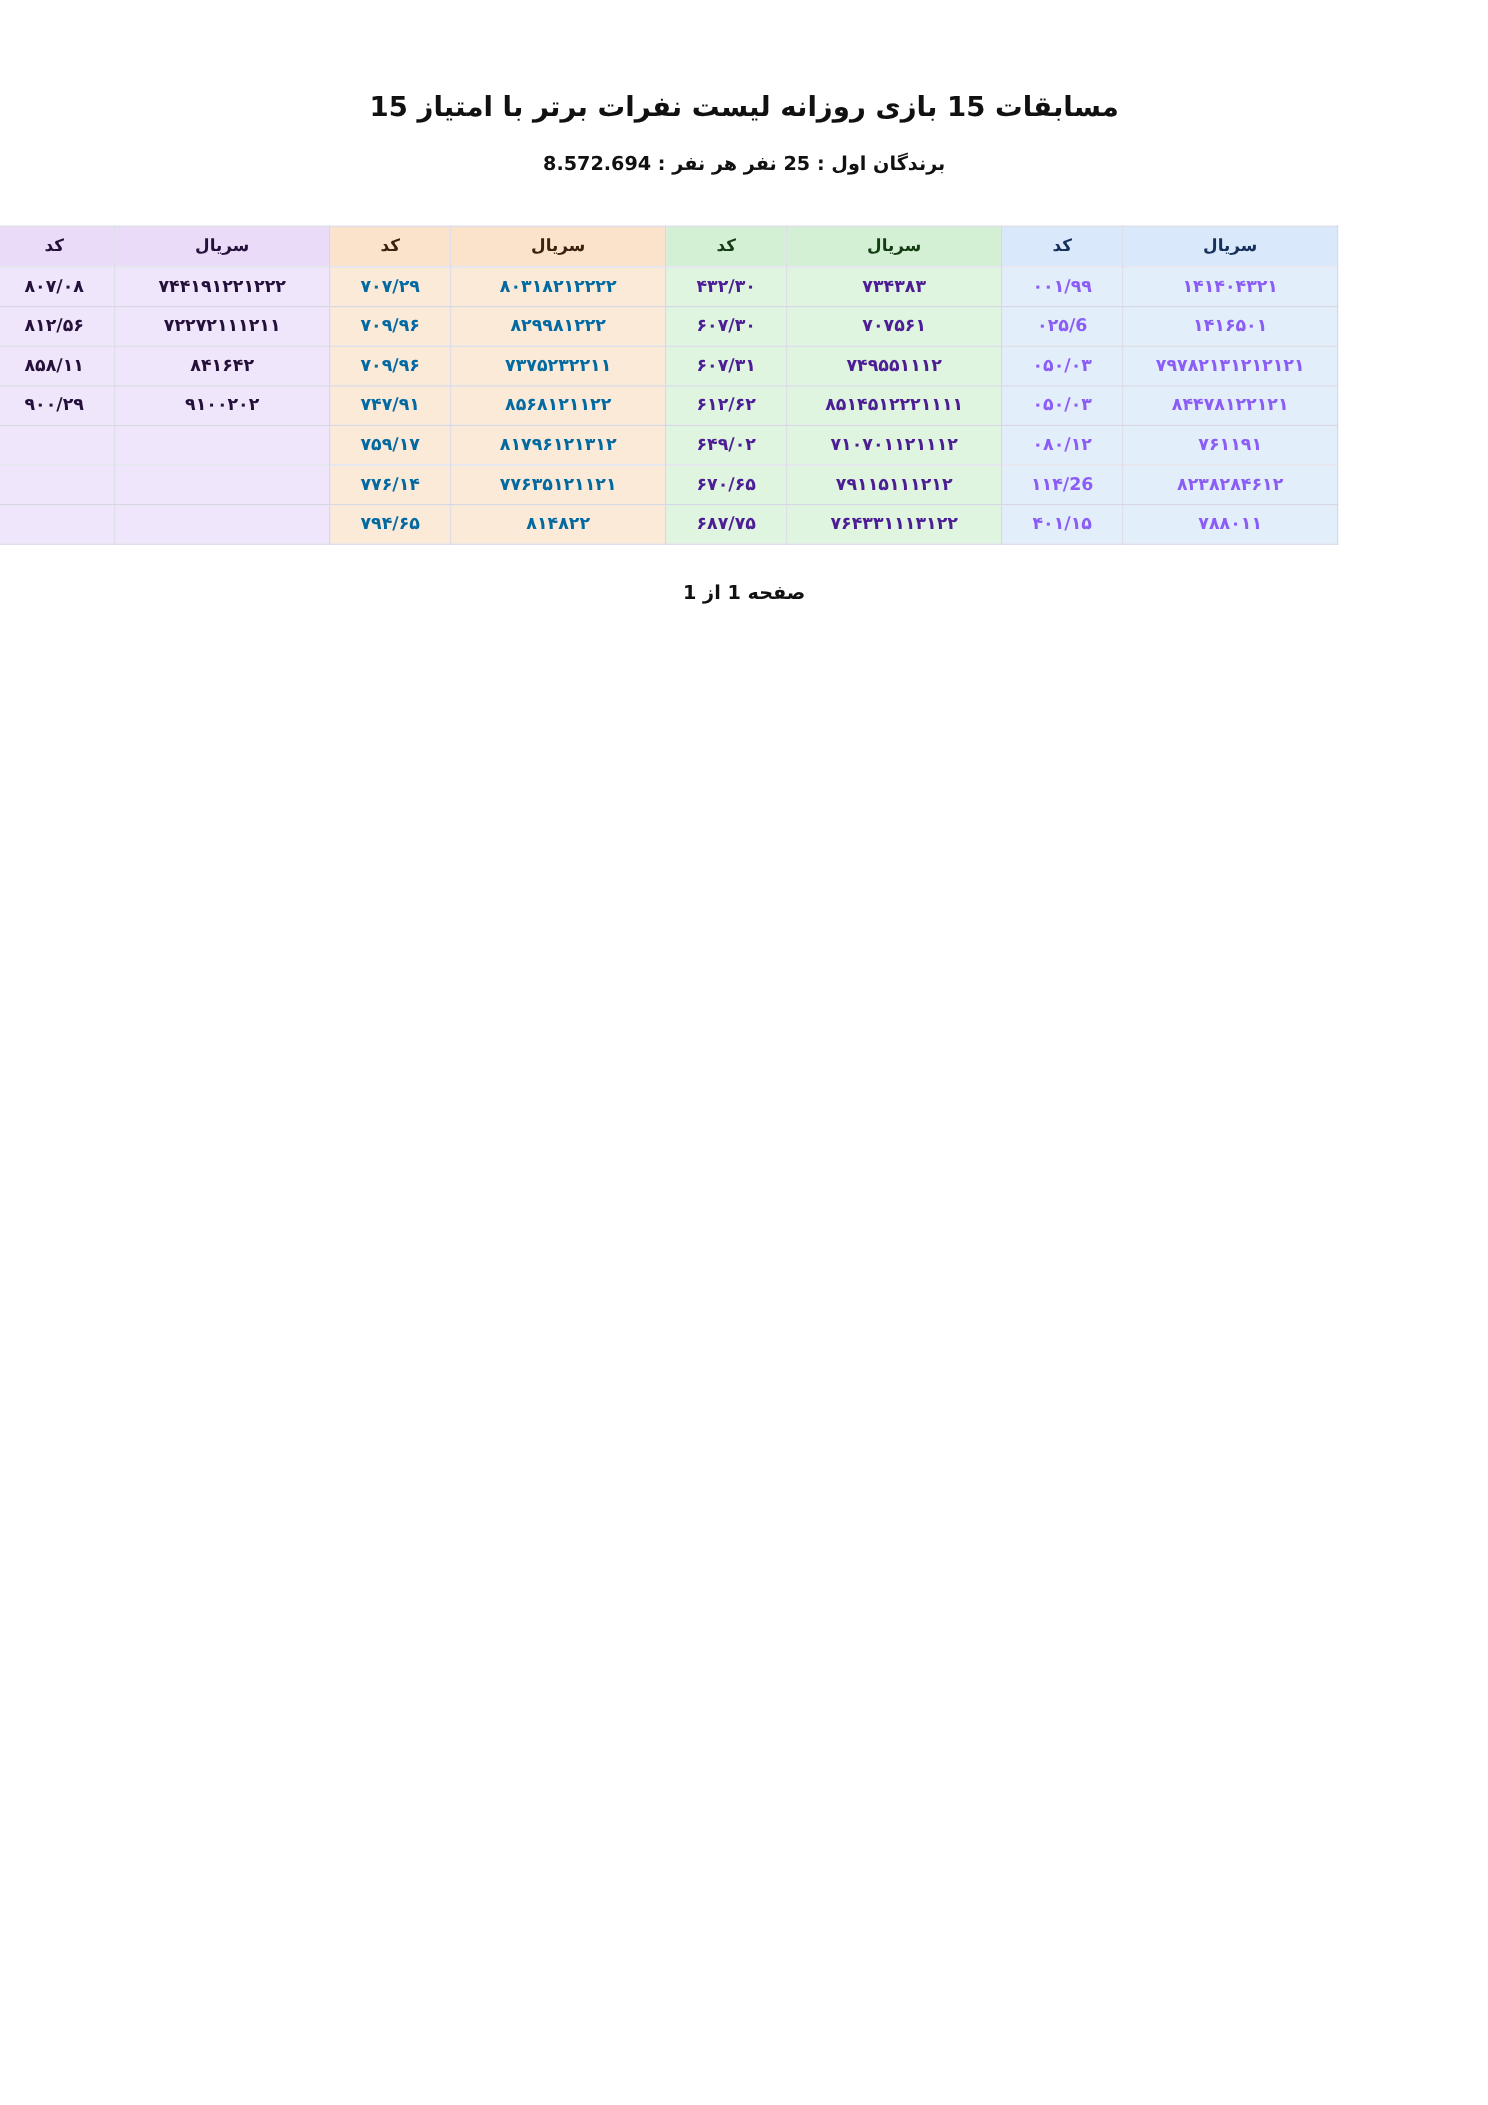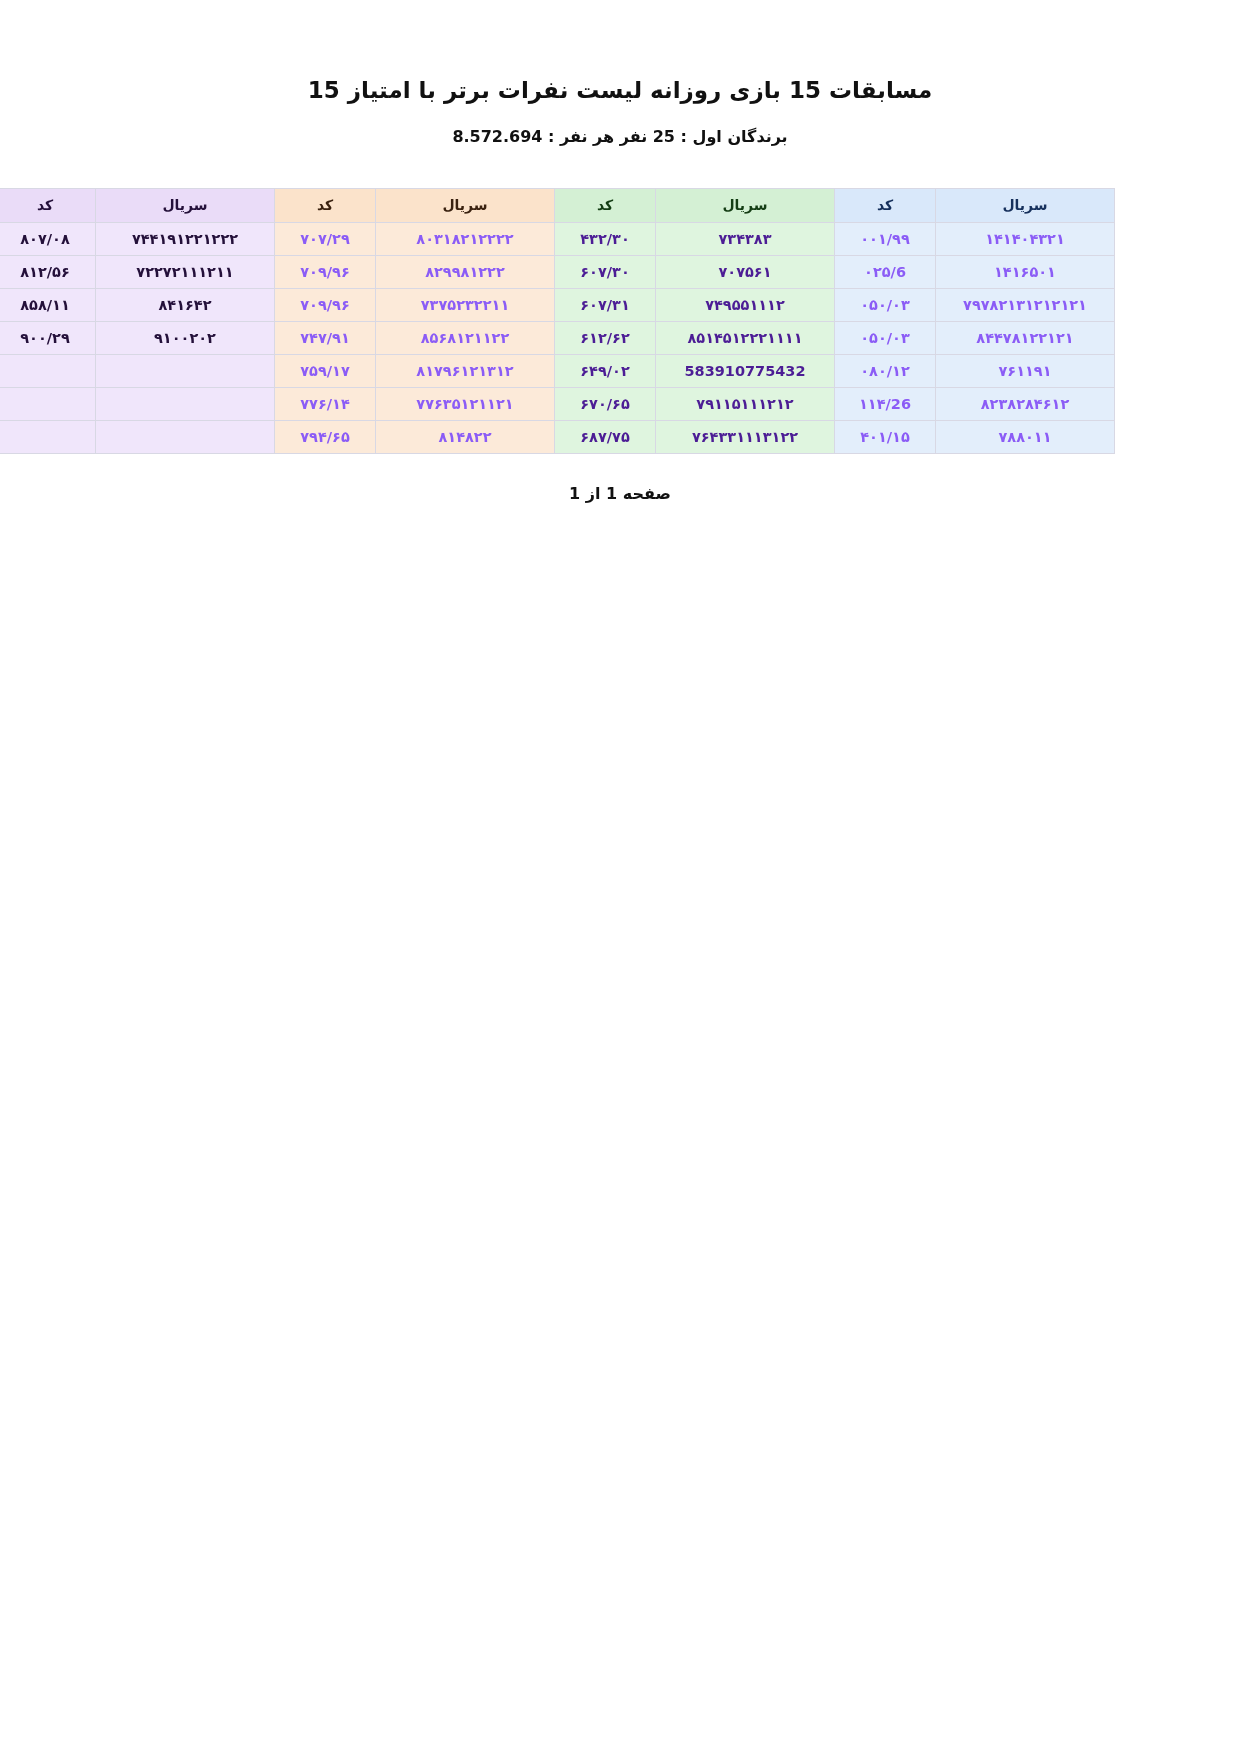--- a/index.html
+++ b/index.html
@@ -67,21 +67,21 @@
   }
   table.results th {
     font-size: 14px;
     height: 31px;
   }
   
   .g-blue   { background: #e3eefb; color: #8b5cf6; }
   .g-blue-h { background: #d9e8fa; color: #16305c; }
   .g-green   { background: #dff5df; color: #4c1d95; }
   .g-green-h { background: #d4f0d4; color: #143d14; }
-  .g-orange   { background: #fcead9; color: #8b5cf6; }
+  .g-orange   { background: #fcead9; color: #0369a1; }
   .g-orange-h { background: #fbe3cb; color: #3a2210; }
   .g-purple   { background: #f0e6fb; color: #24103a; }
   .g-purple-h { background: #eadcf8; color: #24103a; }
   .c-code-w { width: 92px; }
   .c-serial-w { width: 170px; }
 
   .pager {
     text-align: center;
     font-size: 16px;
     font-weight: 700;
@@ -151,21 +151,21 @@
             <td class="g-green c-serial-w">۸۵۱۴۵۱۲۲۲۱۱۱۱</td>
             <td class="g-green c-code-w">۶۱۲/۶۲</td>
             <td class="g-orange c-serial-w">۸۵۶۸۱۲۱۱۲۲</td>
             <td class="g-orange c-code-w">۷۴۷/۹۱</td>
             <td class="g-purple c-serial-w">۹۱۰۰۲۰۲</td>
             <td class="g-purple c-code-w">۹۰۰/۲۹</td>
           </tr>
           <tr>
             <td class="g-blue c-serial-w">۷۶۱۱۹۱</td>
             <td class="g-blue c-code-w">۰۸۰/۱۲</td>
-            <td class="g-green c-serial-w">583910775432</td>
+            <td class="g-green c-serial-w">۷۱۰۷۰۱۱۲۱۱۱۲</td>
             <td class="g-green c-code-w">۶۴۹/۰۲</td>
             <td class="g-orange c-serial-w">۸۱۷۹۶۱۲۱۳۱۲</td>
             <td class="g-orange c-code-w">۷۵۹/۱۷</td>
             <td class="g-purple c-serial-w empty-cell"></td>
             <td class="g-purple c-code-w empty-cell"></td>
           </tr>
           <tr>
             <td class="g-blue c-serial-w">۸۲۳۸۲۸۴۶۱۲</td>
             <td class="g-blue c-code-w">۱۱۴/26</td>
             <td class="g-green c-serial-w">۷۹۱۱۵۱۱۱۲۱۲</td>

